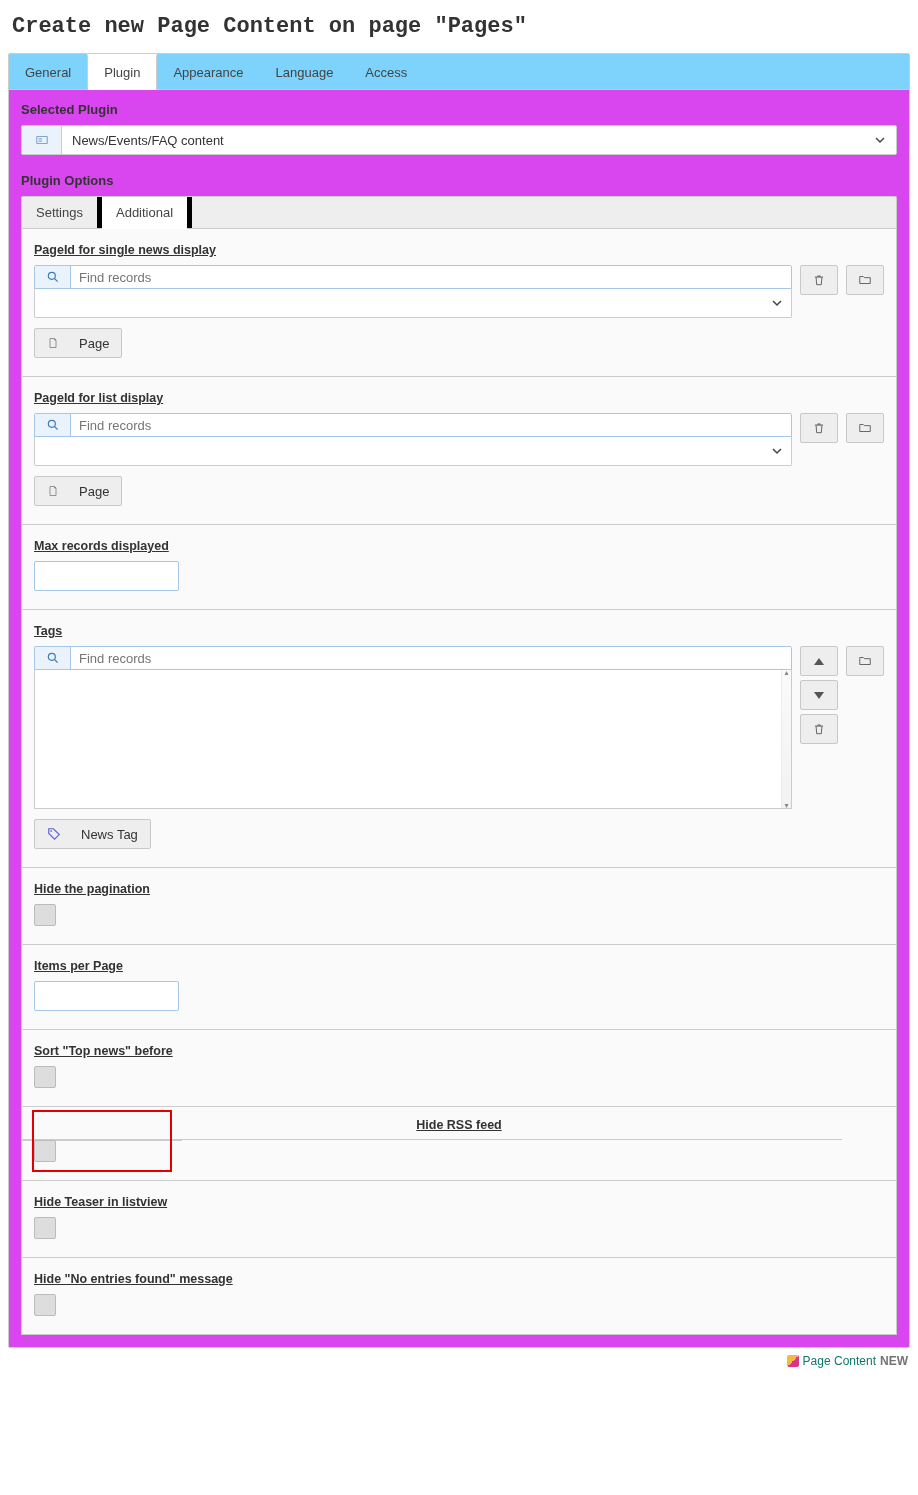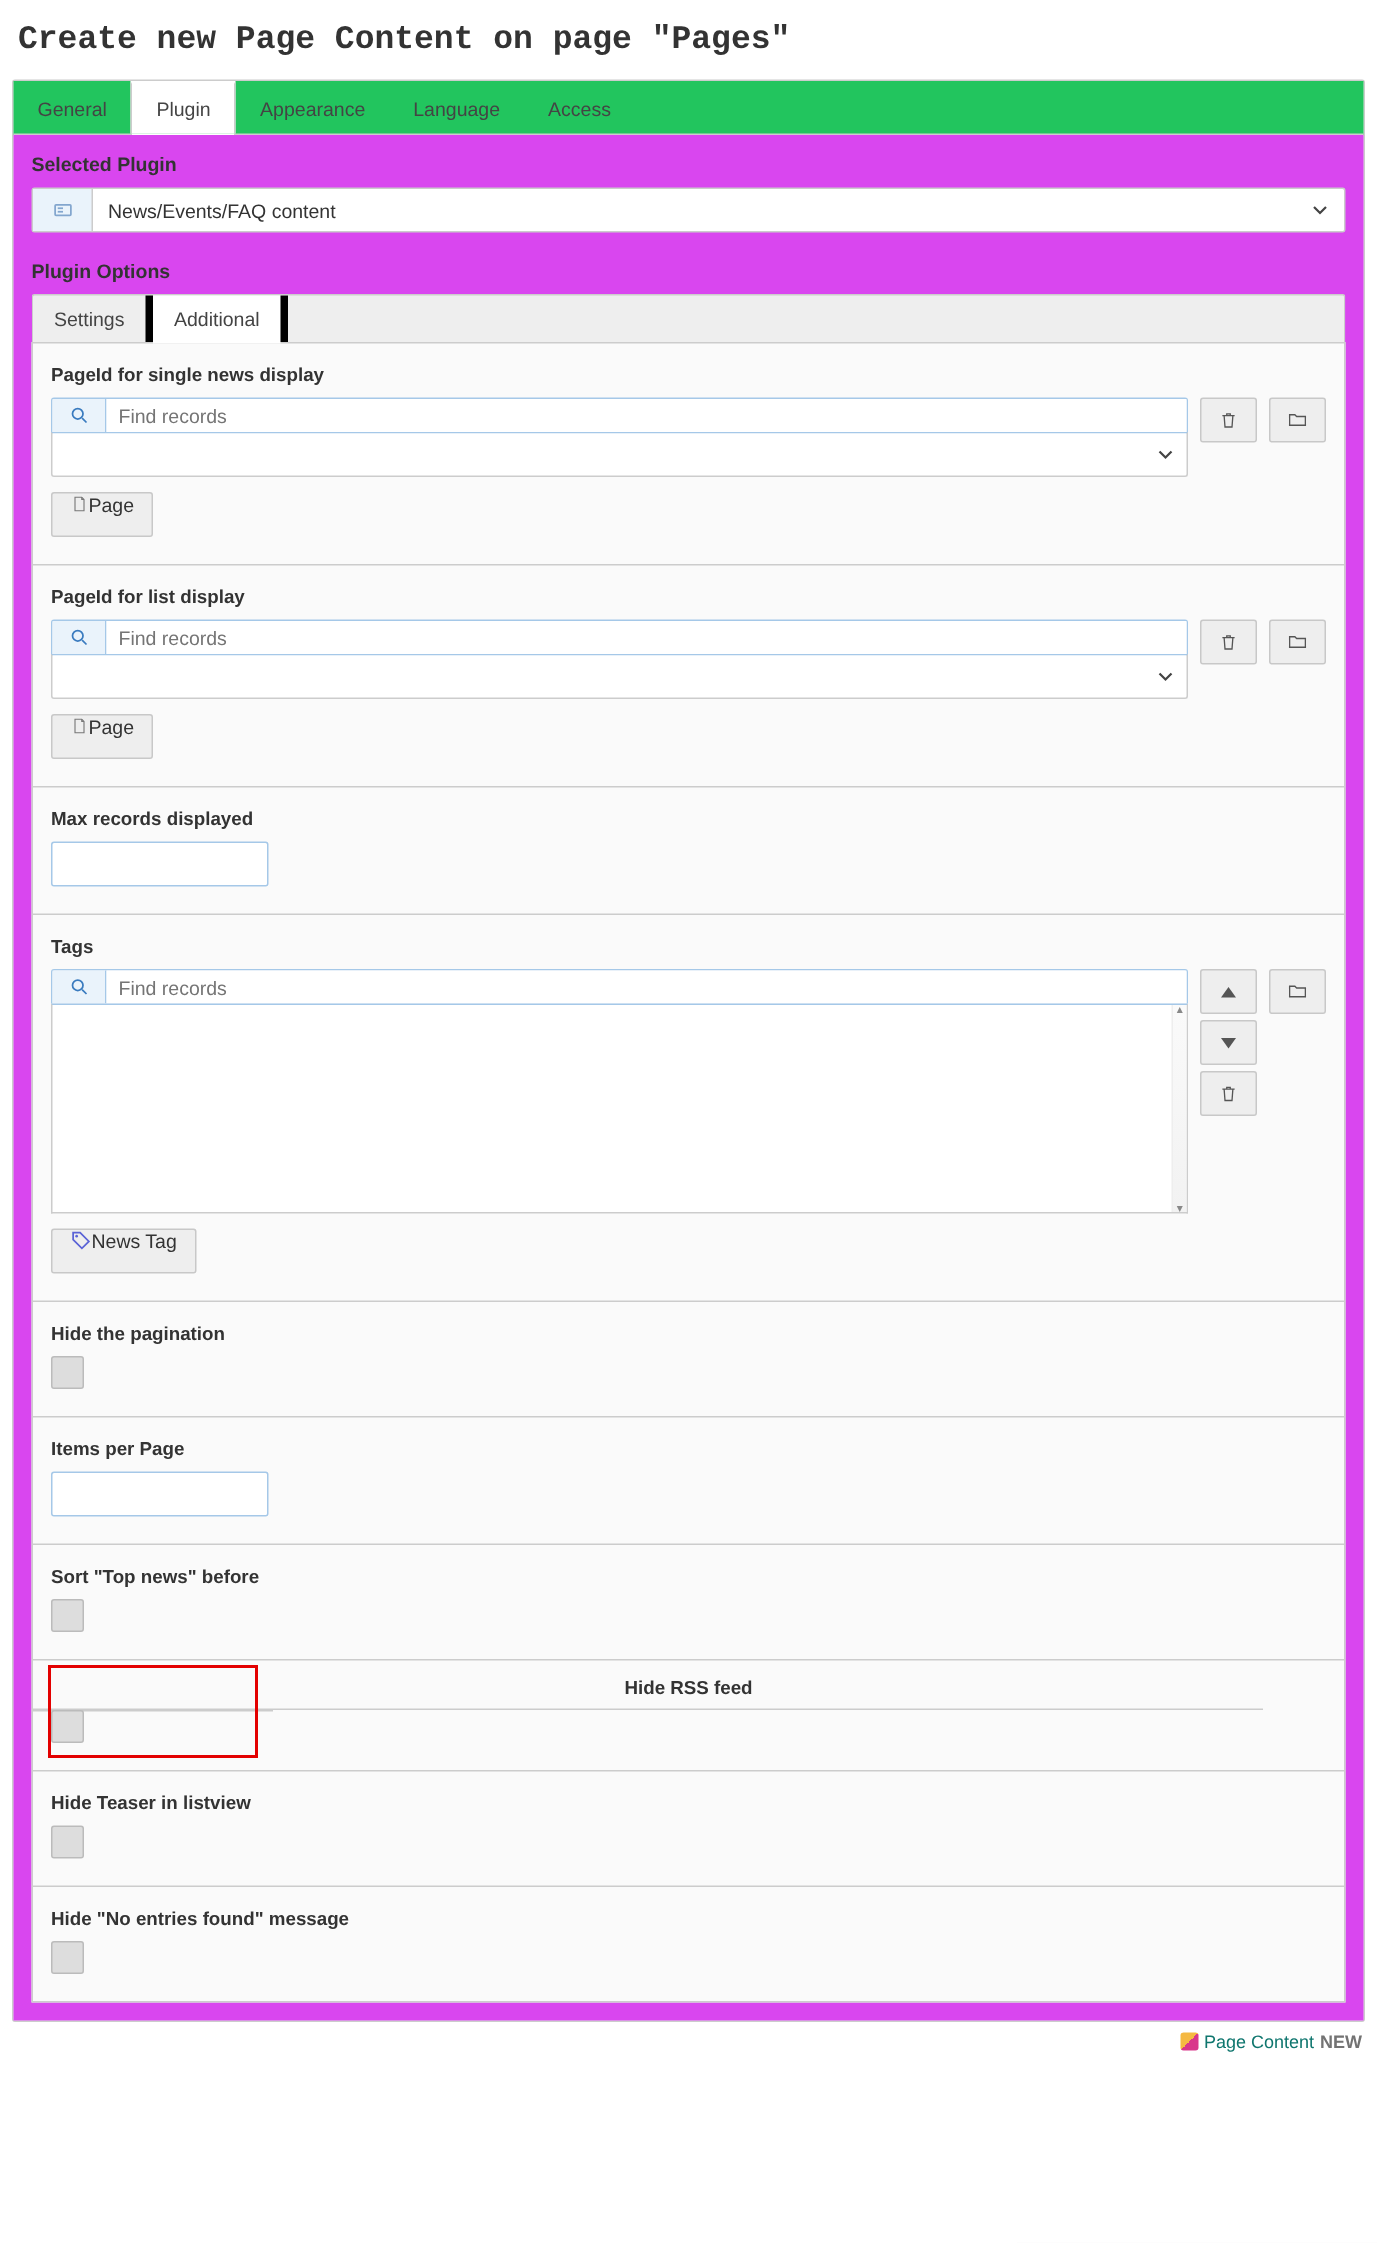--- a/index.html
+++ b/index.html
@@ -18,21 +18,21 @@
     font-family: Liberation Mono, monospace;
   }
   .panel {
     border: 1px solid #ccc;
     background: #eee;
     border-radius: 2px;
   }
   .tab-bar {
     display: flex;
     border-bottom: 1px solid #ccc;
-    background: #22c55e;
+    background: #7dd3fc;
     align-items: center;
   }
   .tab {
     padding: 9px 16px;
     font-size: 13px;
     color: #444;
     cursor: pointer;
     border-top: 2px solid transparent;
   }
   .tab.active {
@@ -124,20 +124,21 @@
 
   .field-block {
     border-bottom: 1px solid #ccc;
     padding: 14px 12px 18px 12px;
   }
   .field-block:last-child { border-bottom: none; }
   .field-label {
     font-weight: bold;
     font-size: 12.5px;
     margin-bottom: 8px;
+    text-decoration: underline;
   }
 
   
   .record-row {
     display: flex;
     gap: 8px;
     align-items: flex-start;
   }
   .record-combo {
     flex: 1;
@@ -190,23 +191,23 @@
     cursor: pointer;
   }
   .sq-btn svg { display: block; }
   .pill-btn {
     margin-top: 10px;
     height: 30px;
     border: 1px solid #c8c8c8;
     background: #eee;
     border-radius: 2px;
     display: inline-flex;
-    align-items: flex-start;
+    align-items: center;
     padding: 0 12px;
-    gap: 0;
+    gap: 20px;
     cursor: pointer;
     font-size: 13px;
   }
 
   .text-input-small {
     width: 145px;
     height: 30px;
     border: 1px solid #a5c8e8;
     border-radius: 2px;
     padding: 0 8px;

